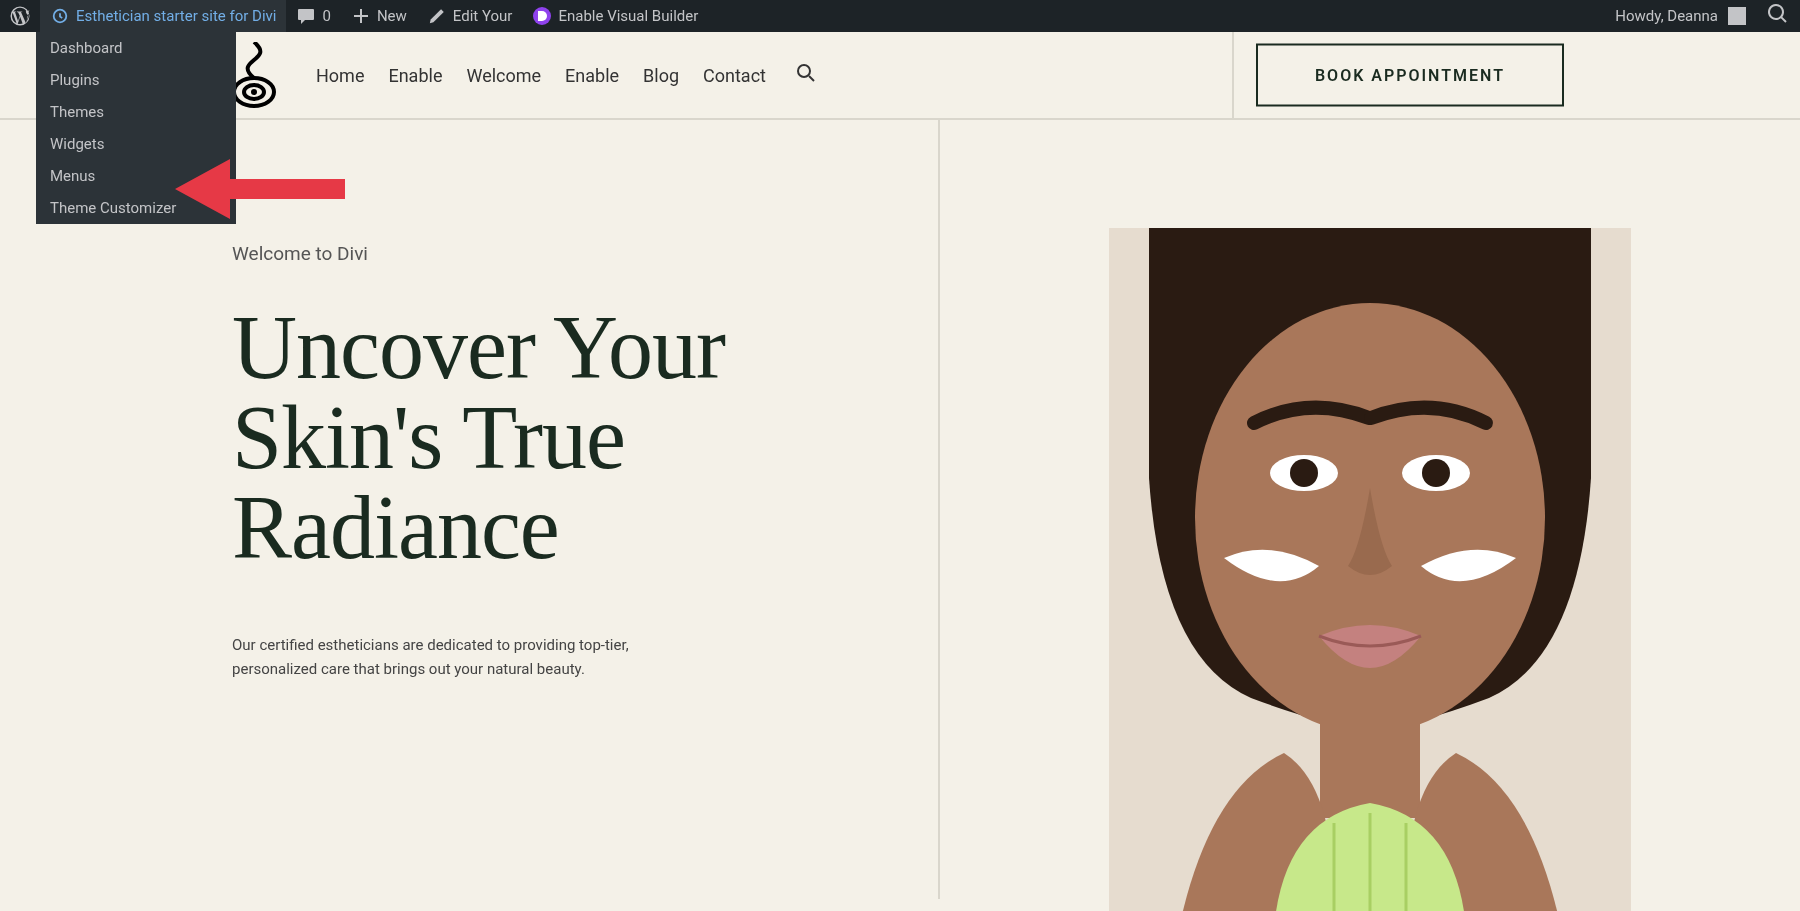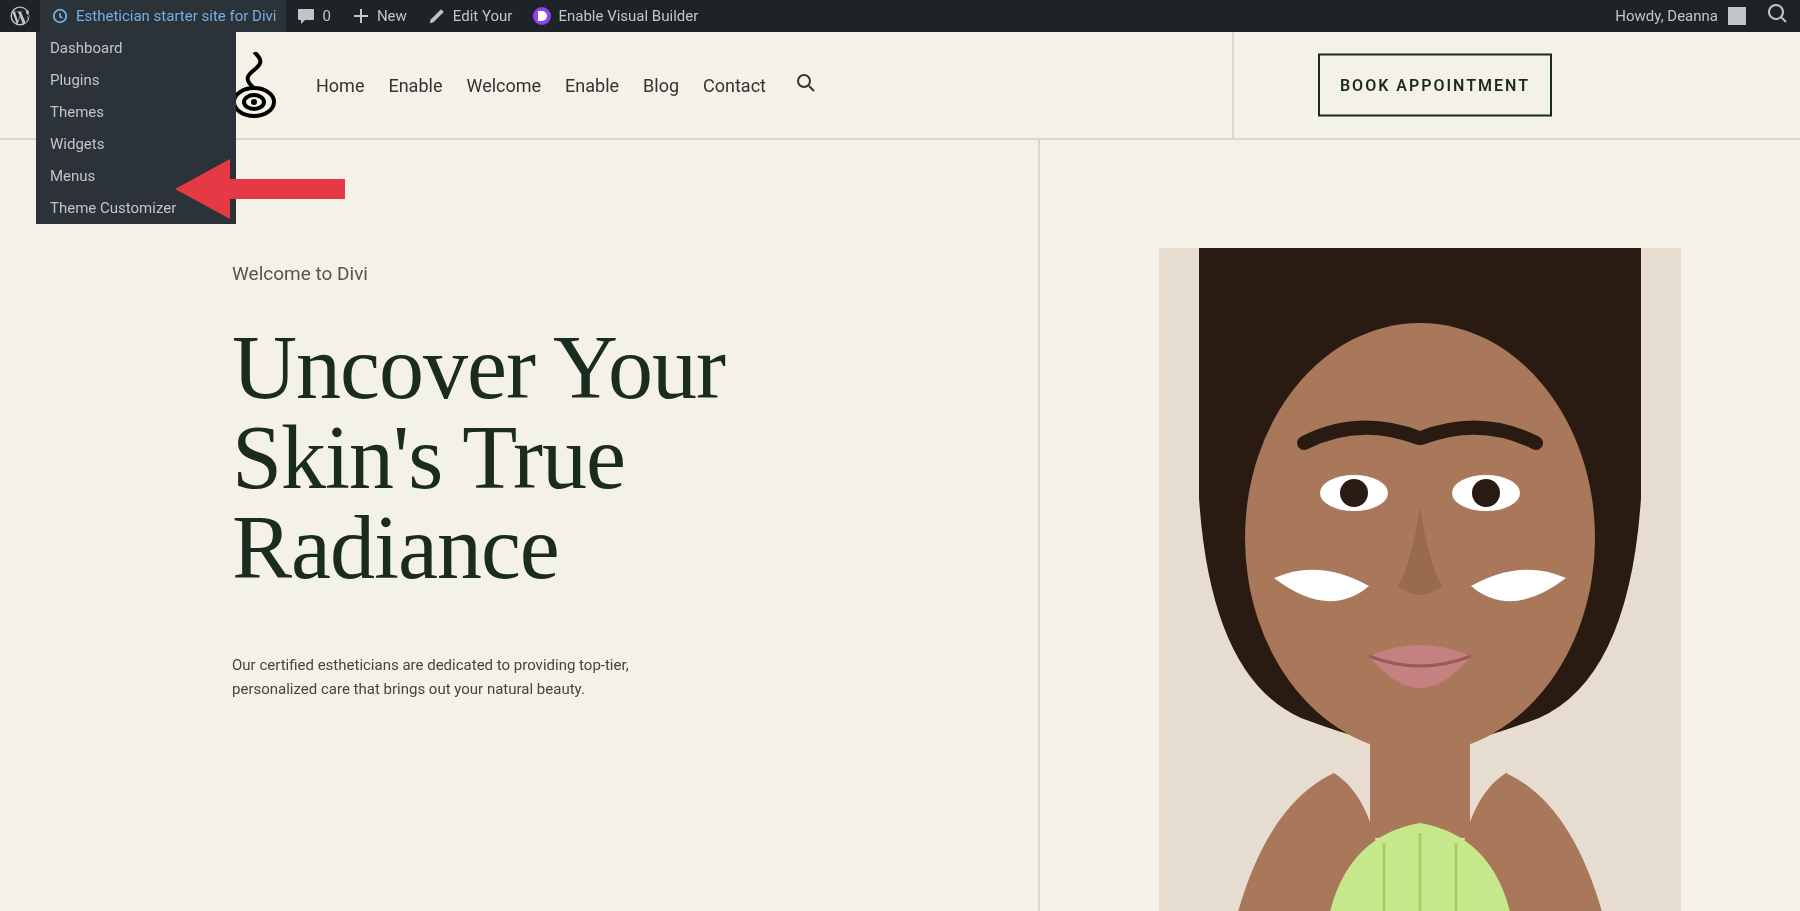--- a/index.html
+++ b/index.html
@@ -61,58 +61,58 @@
   .red-arrow {
     position: absolute;
     top: 154px;
     left: 175px;
     z-index: 300;
     pointer-events: none;
   }
 
   
   .site-header {
-    height: 108px;
+    height: 88px;
     display:flex;
     align-items:center;
     border-bottom: 2px solid #d9d6cc;
     padding: 0 232px;
     position: relative;
   }
   .site-header .vline {
     position:absolute;
     left: 1232px;
     top:0;bottom:0;
     width:2px;background:#d9d6cc;
   }
   .logo { width:44px;height:66px;margin-right:40px }
   .main-nav { display:flex;gap:24px;align-items:center;font-size:18px;color:#333 }
   .main-nav span { cursor:pointer }
   .search-btn { margin-left:6px;cursor:pointer }
   .book-btn {
     position:absolute;
-    right:248px;
+    right:236px;
     top:50%;
     transform:translateY(-50%);
     border:2px solid #1a2b20;
-    padding:20px 20px;
+    padding:20px 57px;
     letter-spacing:2px;
     font-size:16px;
     font-weight:600;
     color:#1a2b20;
     cursor:pointer;
   }
 
   
   .hero {
     display:flex;
     height: 779px;
   }
   .hero-left {
-    width: 1040px;
+    width: 940px;
     border-right: 2px solid #d9d6cc;
     padding: 122px 100px 0 232px;
   }
   .welcome { font-size:19px;color:#555;margin-bottom:38px }
   .hero-title {
     font-family: Georgia, 'Times New Roman', serif;
     font-size: 90px;
     line-height: 1.0;
     font-weight: 400;
     color: #1a2b20;

